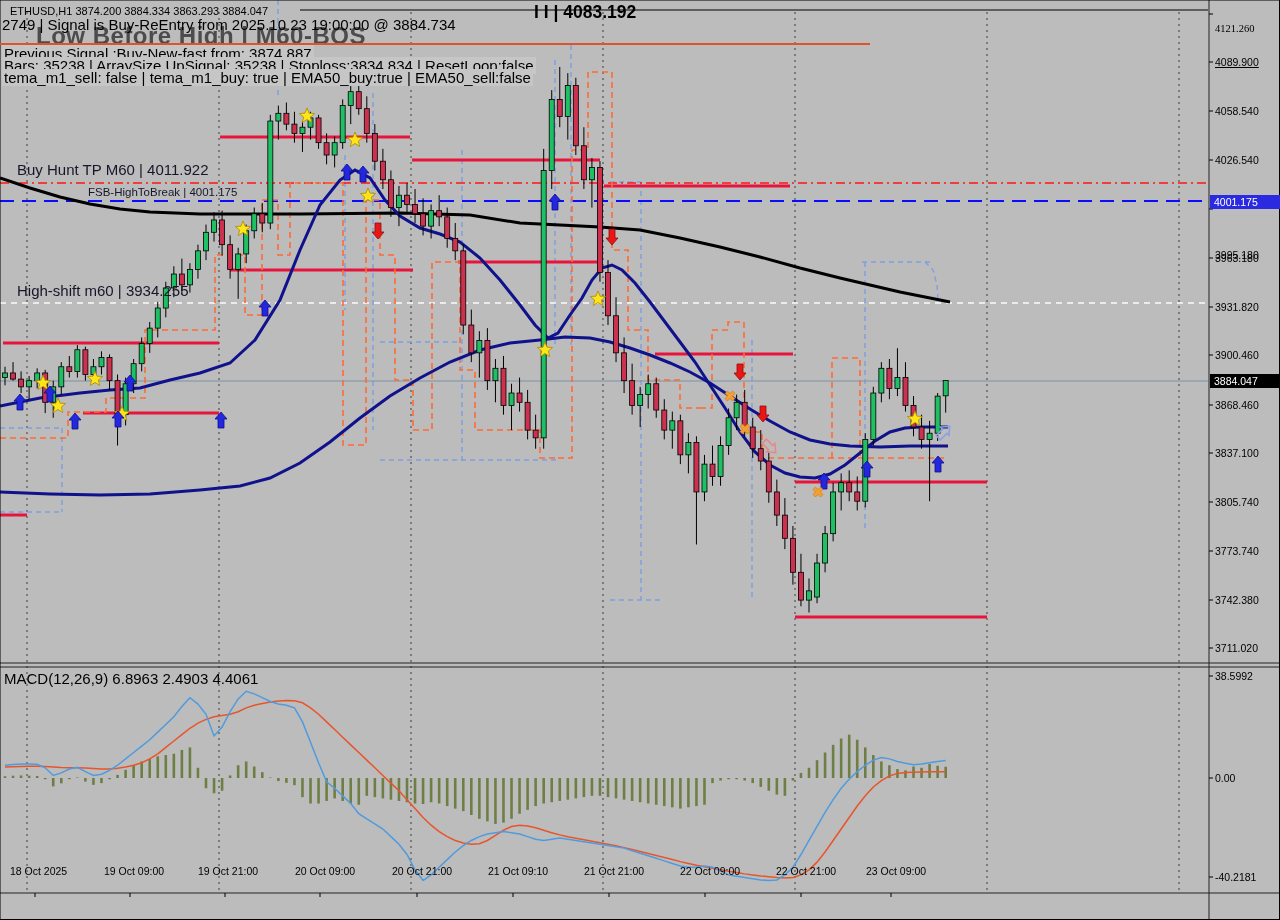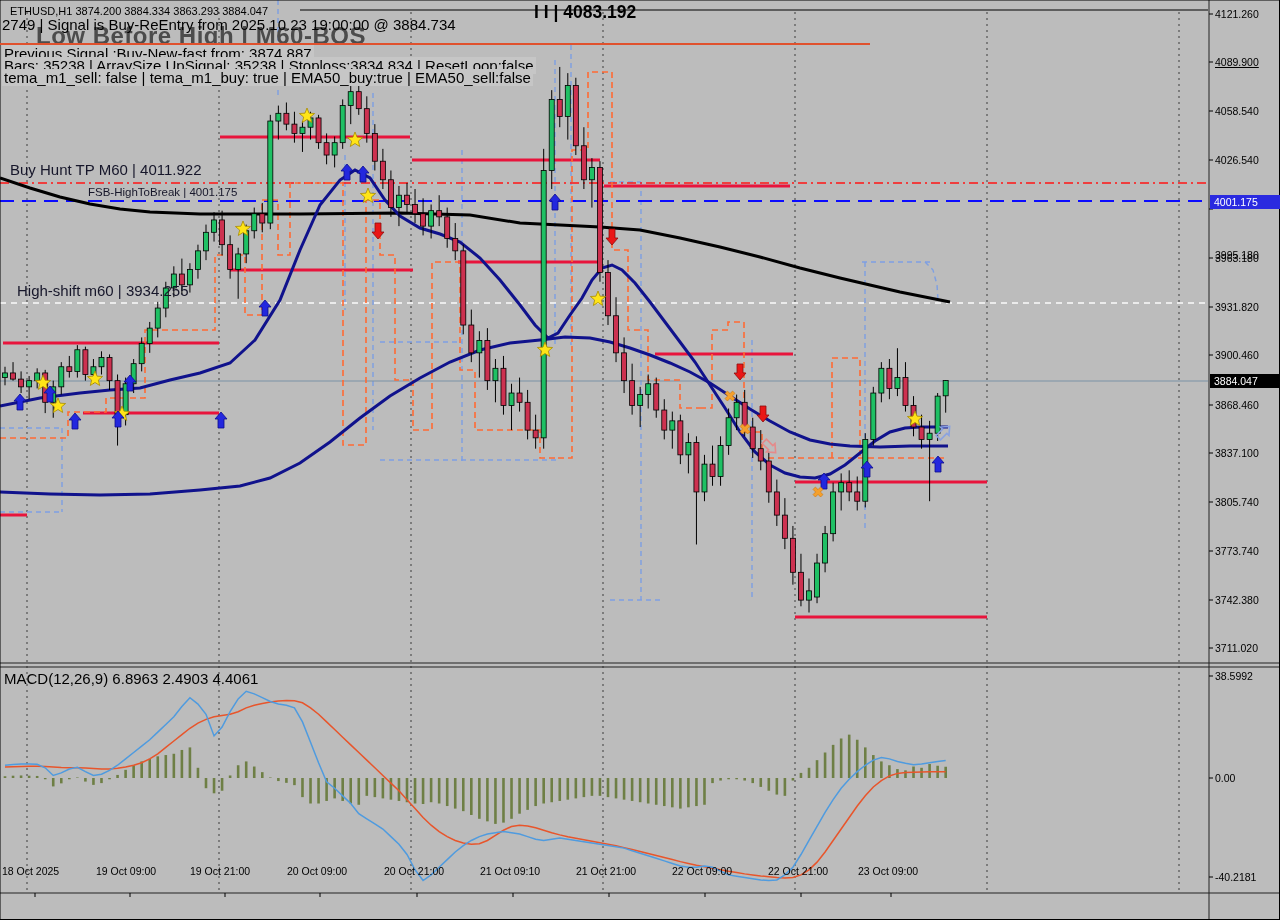--- a/index.html
+++ b/index.html
@@ -7,21 +7,21 @@
   #stage{position:absolute;left:0;top:0;width:1280px;height:920px;background:#bcbcbc;}
   svg{position:absolute;left:0;top:0;}
   .txt{position:absolute;color:#000;font-size:15px;white-space:nowrap;z-index:5;}
   .txt.boxed{background:#c6c6c6;padding:0 2px;}
   .big-overlay{position:absolute;font-size:24px;font-weight:bold;color:#4c4c4c;z-index:4;white-space:nowrap;letter-spacing:.5px;}
   .fractal-top{position:absolute;font-size:17.5px;font-weight:bold;color:#000;z-index:6;white-space:nowrap;}
   .lbl-large{position:absolute;font-size:15px;color:#16162a;z-index:6;white-space:nowrap;}
   .lbl-med{position:absolute;font-size:11.5px;color:#16162a;z-index:6;white-space:nowrap;}
   .axis-label{position:absolute;left:1215px;font-size:10.5px;color:#000;z-index:6;white-space:nowrap;}
   .badge{position:absolute;left:1210px;width:70px;height:14px;font-size:10.5px;color:#fff;z-index:7;line-height:14px;padding-left:4px;}
-  .time-label{position:absolute;top:865px;font-size:10.5px;color:#000;z-index:6;white-space:nowrap;}
+  .time-label{position:absolute;top:865px;font-size:10.5px;color:#000;z-index:6;white-space:nowrap;padding-left:8px;}
   .rule{position:absolute;z-index:5;}
 </style>
 </head>
 <body>
 
 <div id="stage">
   <svg id="chart-svg" width="1280" height="920">
       <rect x="0" y="0" width="1280" height="920" fill="#bcbcbc"></rect>
       <line x1="27" y1="12" x2="27" y2="891" stroke="#3c3c3c" stroke-width="1" stroke-dasharray="2,4"></line>
       <line x1="219" y1="12" x2="219" y2="891" stroke="#3c3c3c" stroke-width="1" stroke-dasharray="2,4"></line>
@@ -497,28 +497,28 @@
 
   <div class="big-overlay" style="left:36px;top:22px;">Low Before High | M60-BOS</div>
   <div class="txt" style="left:10px;top:5px;font-size:11px;">ETHUSD,H1  3874.200 3884.334 3863.293 3884.047</div>
   <div class="txt" style="left:2px;top:16px;">2749 | Signal is Buy-ReEntry from 2025.10.23 19:00:00 @ 3884.734</div>
   <div class="rule" style="left:0;top:43px;width:870px;height:2px;background:#e0512d;"></div>
   <div class="txt boxed" style="left:2px;top:45px;">Previous Signal :Buy-New-fast from: 3874.887</div>
   <div class="txt boxed" style="left:2px;top:57px;">Bars: 35238 | ArraySize UpSignal: 35238 | Stoploss:3834.834 | ResetLoop:false</div>
   <div class="txt boxed" style="left:2px;top:69px;">tema_m1_sell: false | tema_m1_buy: true | EMA50_buy:true | EMA50_sell:false</div>
   <div class="fractal-top" style="left:497px;top:2px;margin-left:37px;">I I | 4083.192</div>
 
-  <div class="lbl-large" style="left:10px;top:161px;">Buy Hunt TP M60 | 4011.922</div>
+  <div class="lbl-large" style="left:17px;top:161px;">Buy Hunt TP M60 | 4011.922</div>
   <div class="lbl-med" style="left:88px;top:186px;">FSB-HighToBreak | 4001.175</div>
   <div class="lbl-large" style="left:17px;top:282px;">High-shift m60 | 3934.255</div>
 
   <div class="txt" style="left:4px;top:670px;">MACD(12,26,9) 6.8963 2.4903 4.4061</div>
 
   <div id="price-axis">
-      <div class="axis-label" style="top: 8px;">4121.260</div>
+      <div class="axis-label" style="top: 23px; font-family: Liberation Serif, serif;">4121.260</div>
       <div class="axis-label" style="top: 56px; text-decoration: underline;">4089.900</div>
       <div class="axis-label" style="top: 105px;">4058.540</div>
       <div class="axis-label" style="top: 154px;">4026.540</div>
       <div class="axis-label" style="top: 201px; margin-top: 48px;">3995.180</div>
       <div class="axis-label" style="top: 252px;">3963.180</div>
       <div class="axis-label" style="top: 301px;">3931.820</div>
       <div class="axis-label" style="top: 349px; text-align: right;">3900.460</div>
       <div class="axis-label" style="top: 399px;">3868.460</div>
       <div class="axis-label" style="top: 447px;">3837.100</div>
       <div class="axis-label" style="top: 496px;">3805.740</div>

